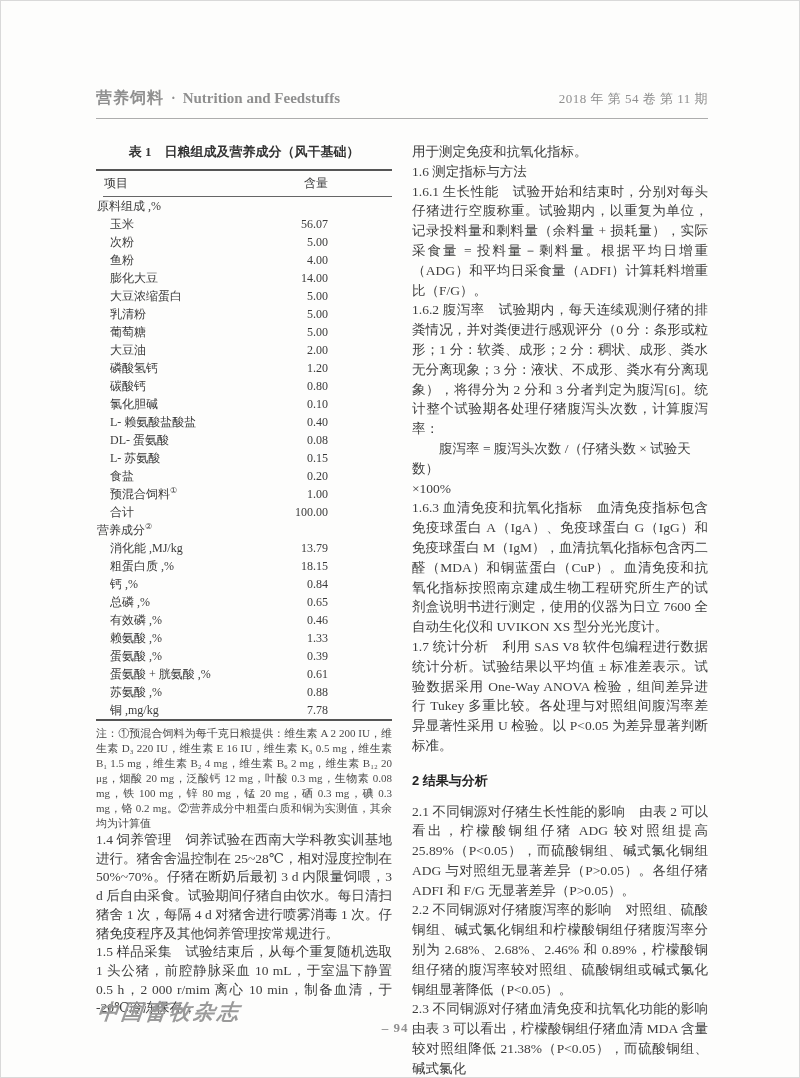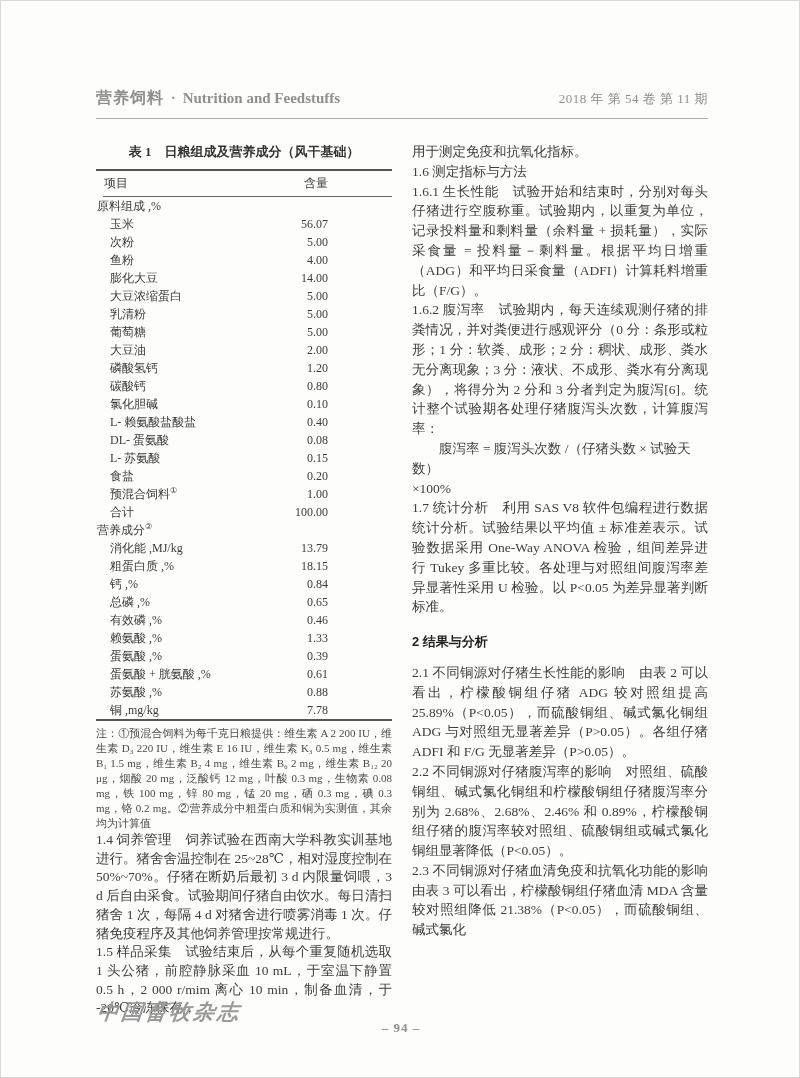--- a/index.html
+++ b/index.html
@@ -226,20 +226,21 @@
   </section>
 
   <section class="col col-right">
     <div id="right-paragraphs">
         <p class="para body">用于测定免疫和抗氧化指标。</p>
         <p class="para body">1.6 测定指标与方法</p>
         <p class="para body">1.6.1 生长性能　试验开始和结束时，分别对每头仔猪进行空腹称重。试验期内，以重复为单位，记录投料量和剩料量（余料量 + 损耗量），实际采食量 = 投料量－剩料量。根据平均日增重（ADG）和平均日采食量（ADFI）计算耗料增重比（F/G）。</p>
         <p class="para body">1.6.2 腹泻率　试验期内，每天连续观测仔猪的排粪情况，并对粪便进行感观评分（0 分：条形或粒形；1 分：软粪、成形；2 分：稠状、成形、粪水无分离现象；3 分：液状、不成形、粪水有分离现象），将得分为 2 分和 3 分者判定为腹泻[6]。统计整个试验期各处理仔猪腹泻头次数，计算腹泻率：</p>
         <p class="para formula">腹泻率 = 腹泻头次数 /（仔猪头数 × 试验天数）</p>
         <p class="para body">×100%</p>
+        <p class="para body">1.6.3 血清免疫和抗氧化指标　血清免疫指标包含免疫球蛋白 A（IgA）、免疫球蛋白 G（IgG）和免疫球蛋白 M（IgM），血清抗氧化指标包含丙二醛（MDA）和铜蓝蛋白（CuP）。血清免疫和抗氧化指标按照南京建成生物工程研究所生产的试剂盒说明书进行测定，使用的仪器为日立 7600 全自动生化仪和 UVIKON XS 型分光光度计。</p>
         <p class="para body">1.7 统计分析　利用 SAS V8 软件包编程进行数据统计分析。试验结果以平均值 ± 标准差表示。试验数据采用 One-Way ANOVA 检验，组间差异进行 Tukey 多重比较。各处理与对照组间腹泻率差异显著性采用 U 检验。以 P&lt;0.05 为差异显著判断标准。</p>
         <p class="para heading">2 结果与分析</p>
         <p class="para body">2.1 不同铜源对仔猪生长性能的影响　由表 2 可以看出，柠檬酸铜组仔猪 ADG 较对照组提高 25.89%（P&lt;0.05），而硫酸铜组、碱式氯化铜组 ADG 与对照组无显著差异（P&gt;0.05）。各组仔猪 ADFI 和 F/G 无显著差异（P&gt;0.05）。</p>
         <p class="para body">2.2 不同铜源对仔猪腹泻率的影响　对照组、硫酸铜组、碱式氯化铜组和柠檬酸铜组仔猪腹泻率分别为 2.68%、2.68%、2.46% 和 0.89%，柠檬酸铜组仔猪的腹泻率较对照组、硫酸铜组或碱式氯化铜组显著降低（P&lt;0.05）。</p>
         <p class="para body">2.3 不同铜源对仔猪血清免疫和抗氧化功能的影响　由表 3 可以看出，柠檬酸铜组仔猪血清 MDA 含量较对照组降低 21.38%（P&lt;0.05），而硫酸铜组、碱式氯化</p>
       </div>
   </section>
 </main>
 
 <footer>

